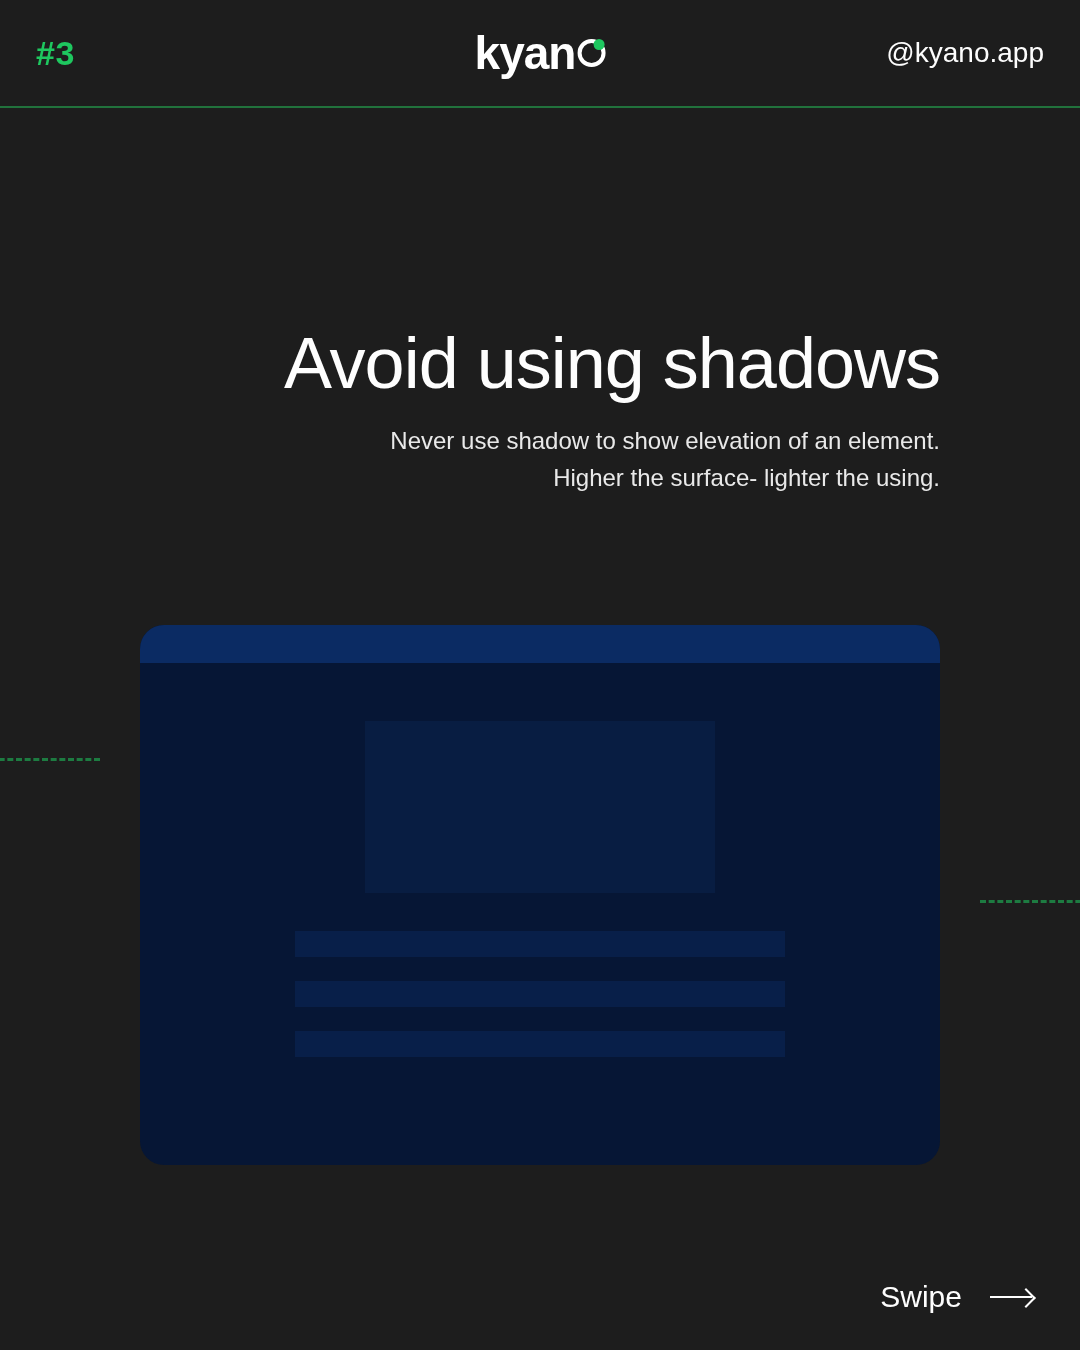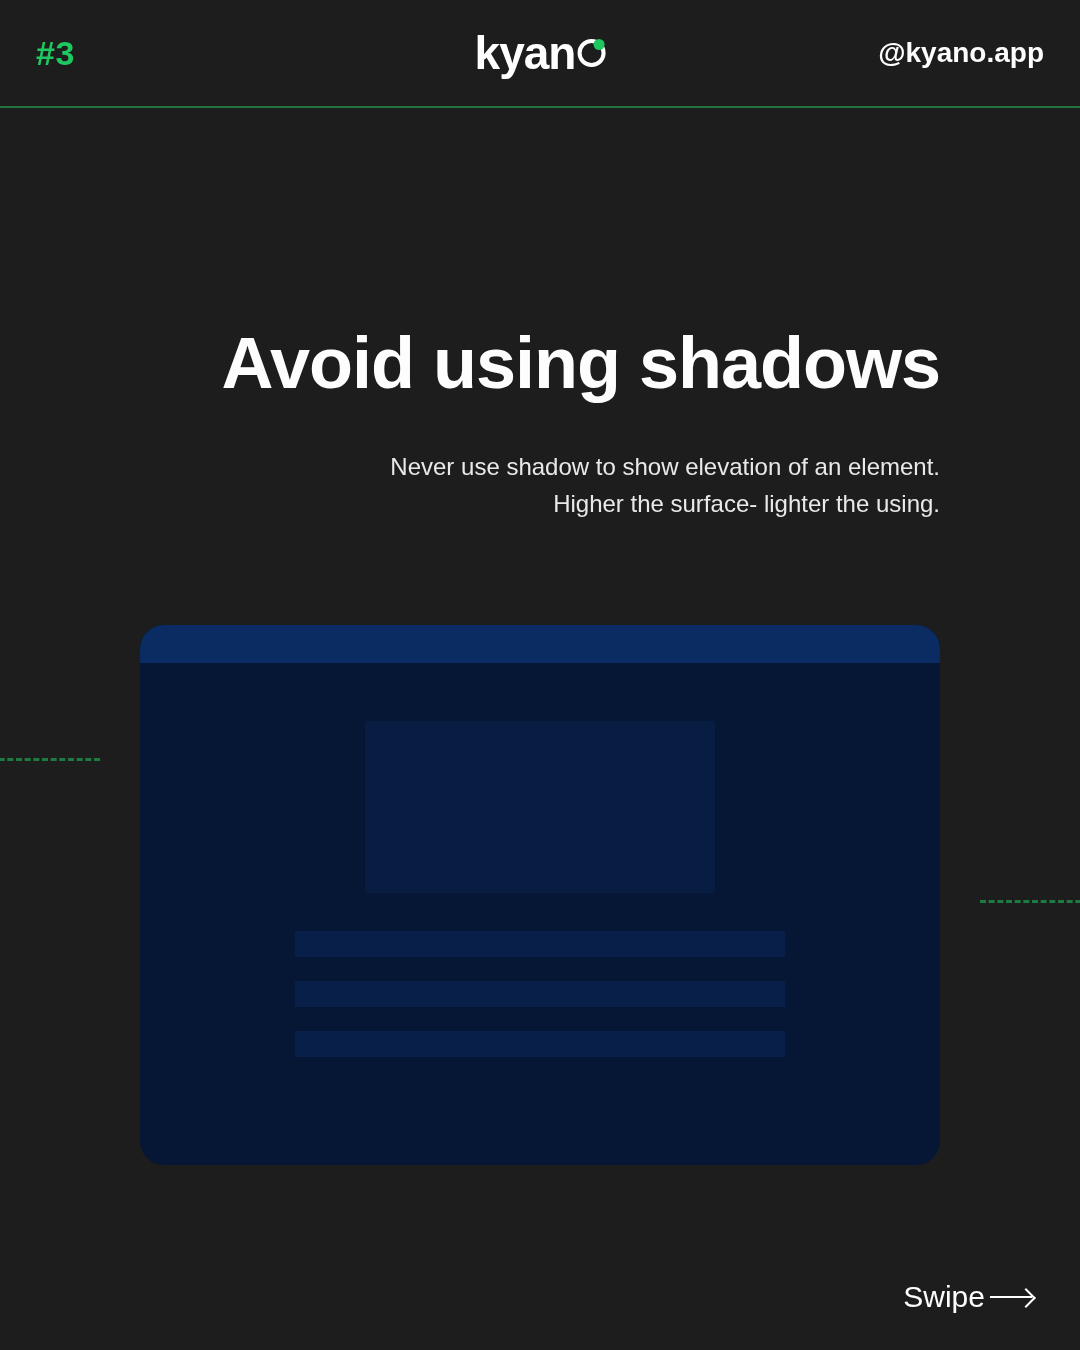--- a/index.html
+++ b/index.html
@@ -57,38 +57,38 @@
     position: absolute;
     width: 11px;
     height: 11px;
     background: #1ec75f;
     border-radius: 50%;
     top: -4px;
     right: -3px;
   }
   .handle {
     font-size: 28px;
-    font-weight: 700;
+    font-weight: 400;
     color: #fdfdfd;
   }
 
   
   .main {
     position: absolute;
     top: 322px;
     right: 140px;
     left: 0;
     text-align: right;
   }
   .title {
     font-size: 72px;
-    font-weight: 700;
+    font-weight: 400;
     letter-spacing: -1px;
     color: #fdfdfd;
-    margin-bottom: 44px;
+    margin-bottom: 18px;
   }
   .sub {
     font-size: 24px;
     font-weight: 400;
     color: #e9e9e9;
     line-height: 1.55;
   }
 
   
   .dash {
@@ -140,21 +140,21 @@
   .l2 { top: 318px; }
   .l3 { top: 368px; }
 
   
   .swipe {
     position: absolute;
     right: 48px;
     bottom: 36px;
     display: flex;
     align-items: center;
-    gap: 5px;
+    gap: 28px;
   }
   .swipe-text { font-size: 30px; font-weight: 400; }
   .arrow {
     width: 42px;
     height: 2px;
     background: #fdfdfd;
     position: relative;
   }
   .arrow::after {
     content: "";

